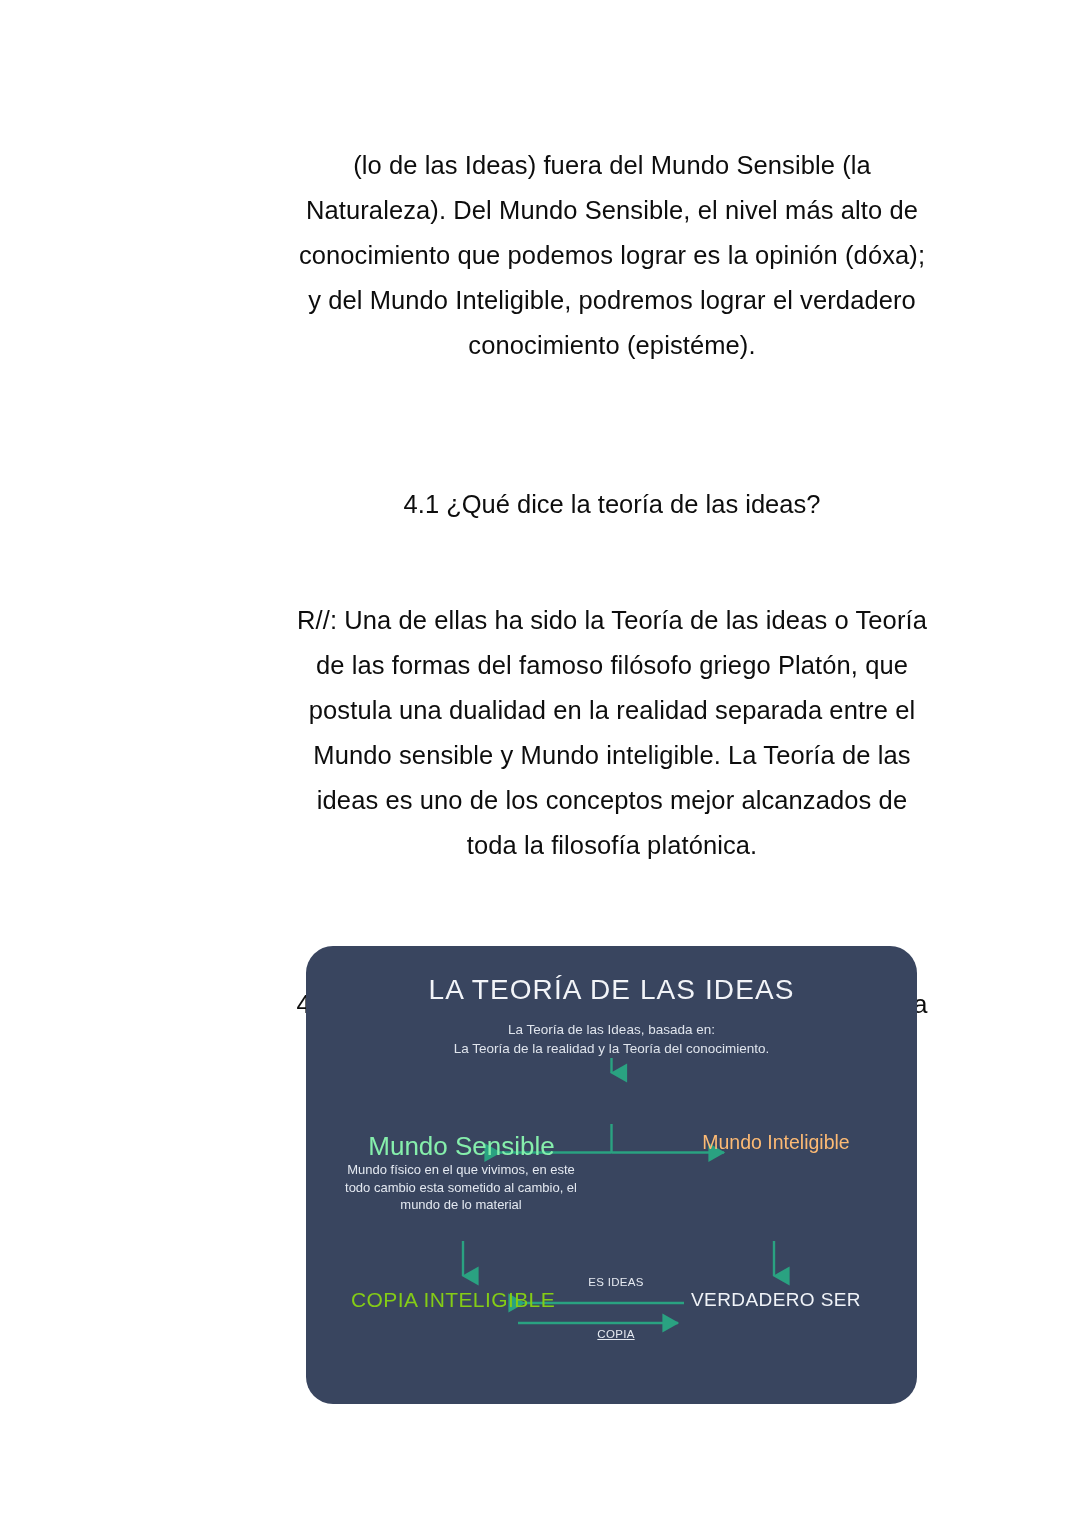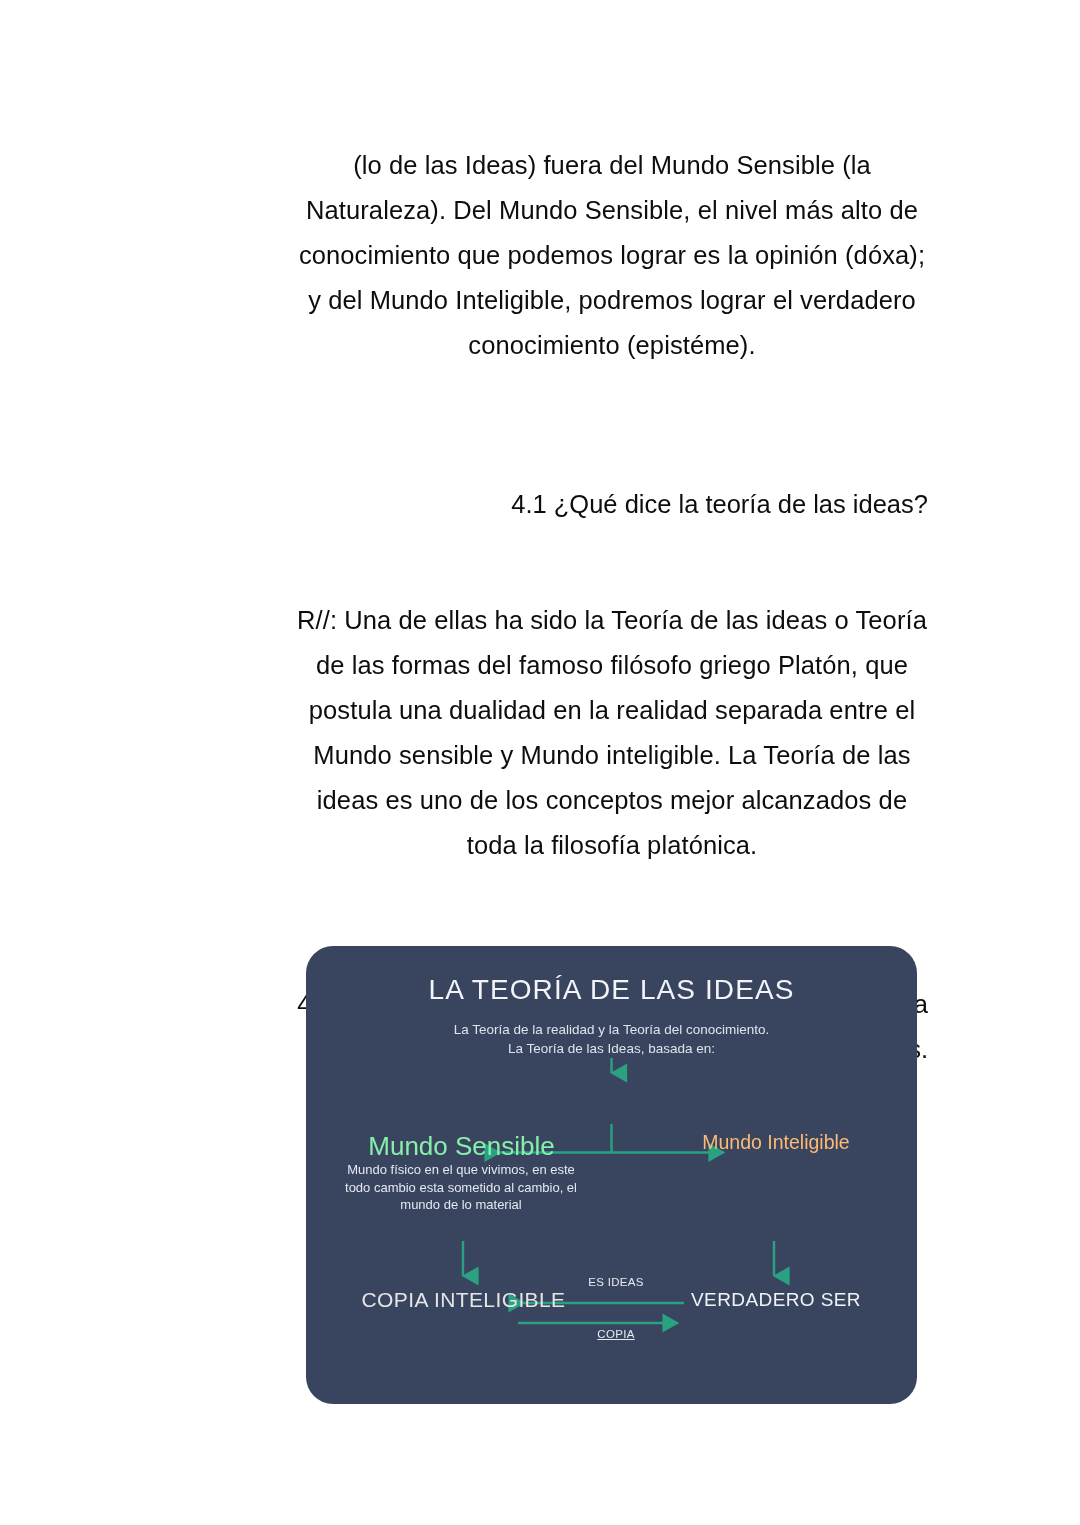--- a/index.html
+++ b/index.html
@@ -38,21 +38,21 @@
     text-align: center;
     font-size: 25.5px;
     line-height: 45px;
     color: #0d0d0d;
     letter-spacing: 0.1px;
   }
 
   .para-intro { margin-top: 125px; }
 
   .heading {
-    text-align: right;
+    text-align: center;
     font-size: 25.5px;
     line-height: 45px;
     color: #0d0d0d;
   }
 
   .spacer-lg { height: 63px; }
   .spacer-sm { height: 20px; }
 
   
   .figure-wrap {
@@ -143,22 +143,21 @@
     color: #e3e8f0;
     font-size: 13px;
     line-height: 17.5px;
   }
 
   .fig-copia {
     position: absolute;
     left: 45px;
     width: 225px;
     top: 340px;
-    text-align: center;
-    color: #e5e5e5;
+    color: #84cc16;
     font-size: 21px;
     line-height: 27px;
     letter-spacing: 0.4px;
   }
   .fig-verdadero {
     position: absolute;
     left: 355px;
     width: 230px;
     top: 340px;
     text-align: center;
@@ -249,22 +248,22 @@
         <line x1="468" y1="295" x2="468" y2="330" stroke="#2aa281" stroke-width="2.4" marker-end="url(#ah-down)"></line>
 
         <line x1="378" y1="357" x2="218" y2="357" stroke="#2aa281" stroke-width="2.4" marker-end="url(#ah-left)"></line>
 
         <line x1="212" y1="377" x2="372" y2="377" stroke="#2aa281" stroke-width="2.4" marker-end="url(#ah-right)"></line>
       </svg>
 
       <div class="fig-title">LA TEORÍA DE LAS IDEAS</div>
 
       <div class="fig-sub">
+        <div>La Teoría de las Ideas, basada en:</div>
         <div>La Teoría de la realidad y la Teoría del conocimiento.</div>
-        <div>La Teoría de las Ideas, basada en:</div>
       </div>
 
 
       <div class="fig-ms-title">Mundo Sensible</div>
 
       <div class="fig-mi-title">Mundo Inteligible</div>
 
       <div class="fig-ms-body">Mundo físico en el que vivimos, en este todo cambio esta sometido al cambio, el mundo de lo material</div>
 
 

